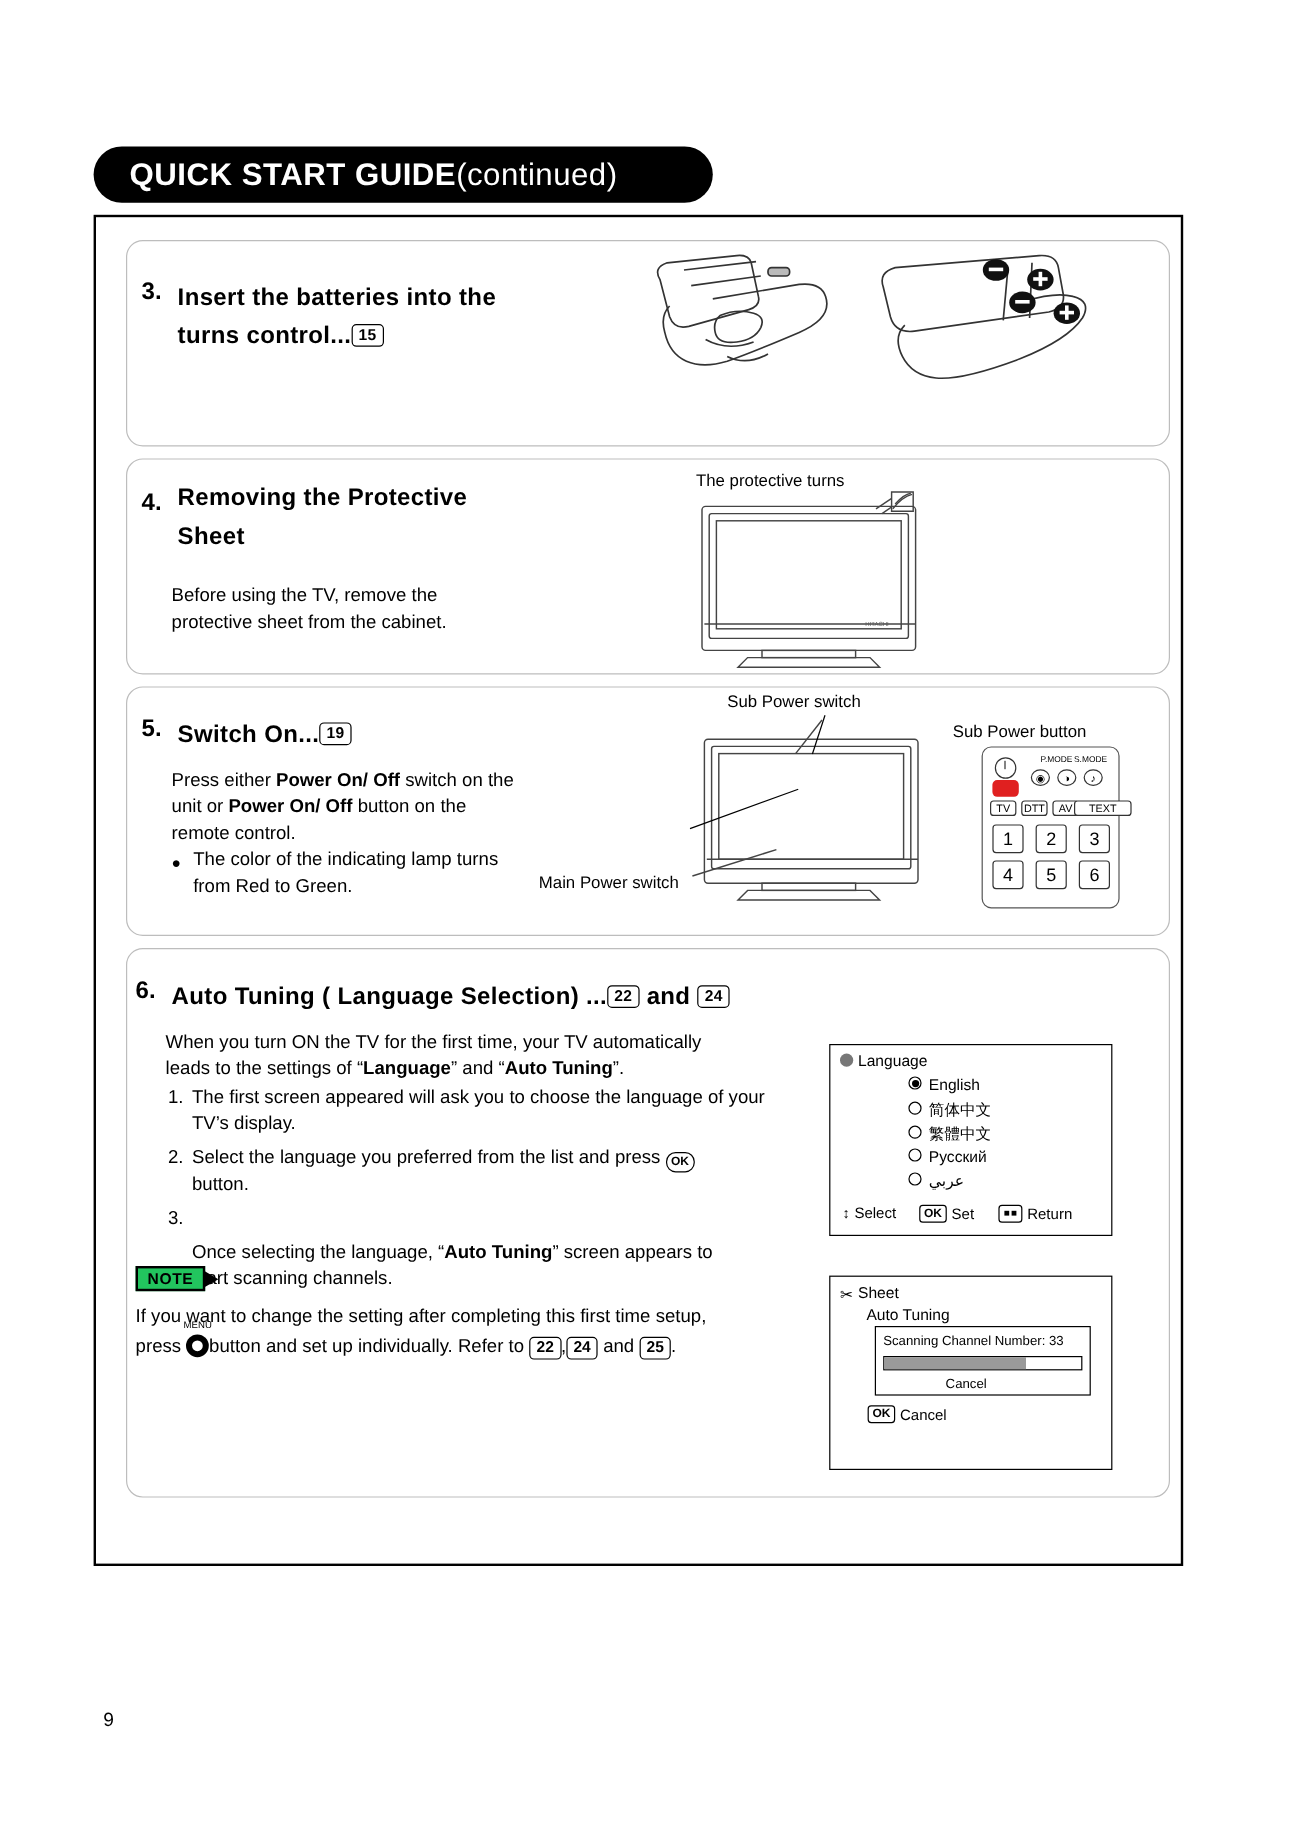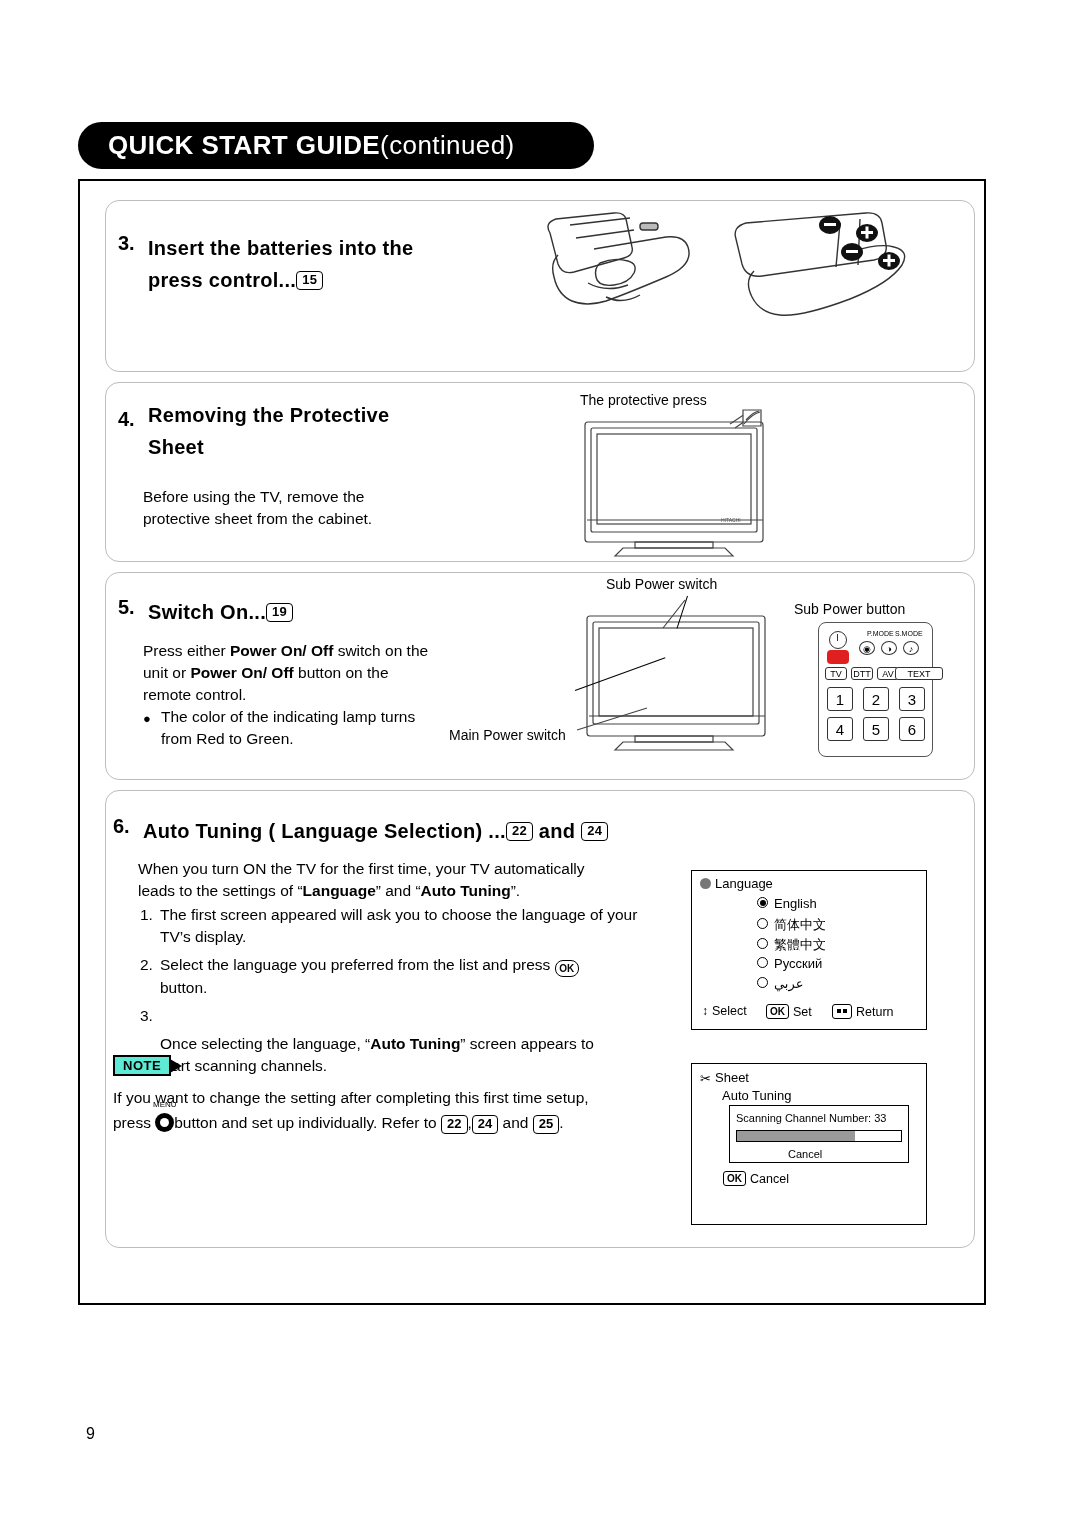--- a/index.html
+++ b/index.html
@@ -77,21 +77,21 @@
   .bullet .dot{position:absolute;left:0;top:2px;font-size:13px;}
 
   .caption{position:absolute;font-size:14px;color:#000;}
 
   
   .note{
     position:absolute;
     border:2px solid #000;
     padding:1px 8px;
     font-size:13px;font-weight:bold;letter-spacing:.5px;
-    background:#5eead4;
+    background:#22c55e;
   }
   .note-arrow{
     position:absolute;
     width:0;height:0;
     border-left:12px solid #000;
     border-top:7px solid transparent;
     border-bottom:7px solid transparent;
   }
 
   
@@ -185,21 +185,21 @@
     <span>QUICK START GUIDE</span>
       <span class="cont"> (continued)</span>
   </div>
 
   <div class="frame"></div>
 
   <div class="card s3"></div>
   <div class="hnum" style="left:118px;top:232px;">3.</div>
   <div class="htext" style="left:148px;top:232px;width:420px;">
     <span>Insert the batteries into the</span><br>
-    <span>press control...</span><span class="pagebox">15</span>
+    <span>turns control...</span><span class="pagebox">15</span>
   </div>
 
   <svg style="position:absolute;left:540px;top:205px;" width="400" height="140">
     <g fill="none" stroke="#333" stroke-width="1.4">
       <path d="M10,28 q-6,-10 6,-14 l58,-6 q10,-1 12,6 l6,28 q2,8 -8,11 l-50,14 q-12,3 -16,-8 z"></path>
       <path d="M18,50 q-8,8 -4,22 q4,18 18,24 q14,6 34,0 q20,-7 60,-24 q28,-12 22,-30 q-4,-12 -22,-10 l-72,12"></path>
       <path d="M30,20 l60,-7"></path>
       <path d="M36,33 l58,-8"></path>
       <rect x="100" y="18" width="18" height="7" rx="3" fill="#bbb"></rect>
       <path d="M60,58 q14,-6 28,-2 q10,3 6,12 q-5,10 -20,12 q-16,2 -18,-8 q-2,-9 4,-14z"></path>
@@ -229,21 +229,21 @@
   <div class="card s4"></div>
   <div class="hnum" style="left:118px;top:408px;">4.</div>
   <div class="htext" style="left:148px;top:399px;width:400px;">
     <span>Removing the Protective</span><br>
     <span>Sheet</span>
   </div>
   <div class="body" style="left:143px;top:486px;width:320px;">
     <span>Before using the TV, remove the</span><br>
     <span>protective sheet from the cabinet.</span>
   </div>
-  <div class="caption" style="left:580px;top:392px;">The protective press</div>
+  <div class="caption" style="left:580px;top:392px;">The protective turns</div>
 
   <svg style="position:absolute;left:575px;top:400px;" width="230" height="165">
     <g stroke="#444" fill="none" stroke-width="1.2">
       <path d="M155,24 l18,-12"></path>
       <path d="M160,28 l16,-11"></path>
       <polygon points="168,10 186,10 186,26 168,26" fill="#fff"></polygon>
       <path d="M169,24 q8,-10 16,-12"></path>
       <path d="M171,20 q7,-8 13,-9"></path>
       <rect x="10" y="22" width="178" height="120" rx="3"></rect>
       <rect x="16" y="28" width="166" height="104" rx="2"></rect>

